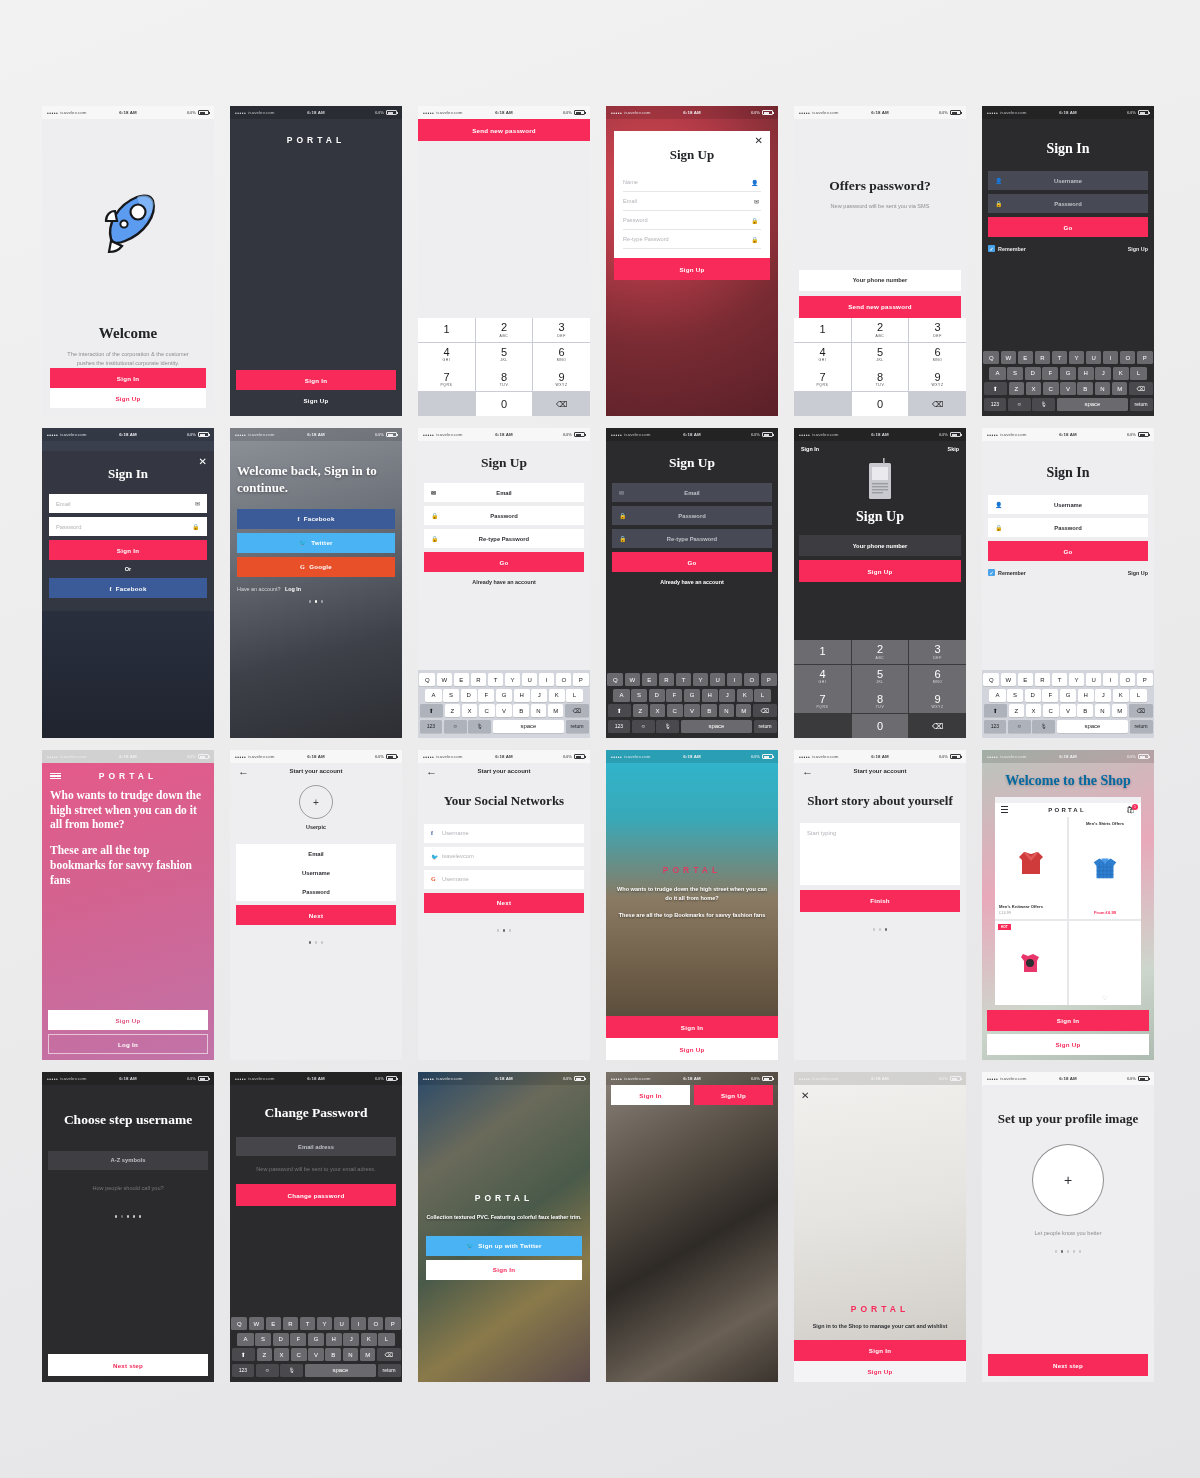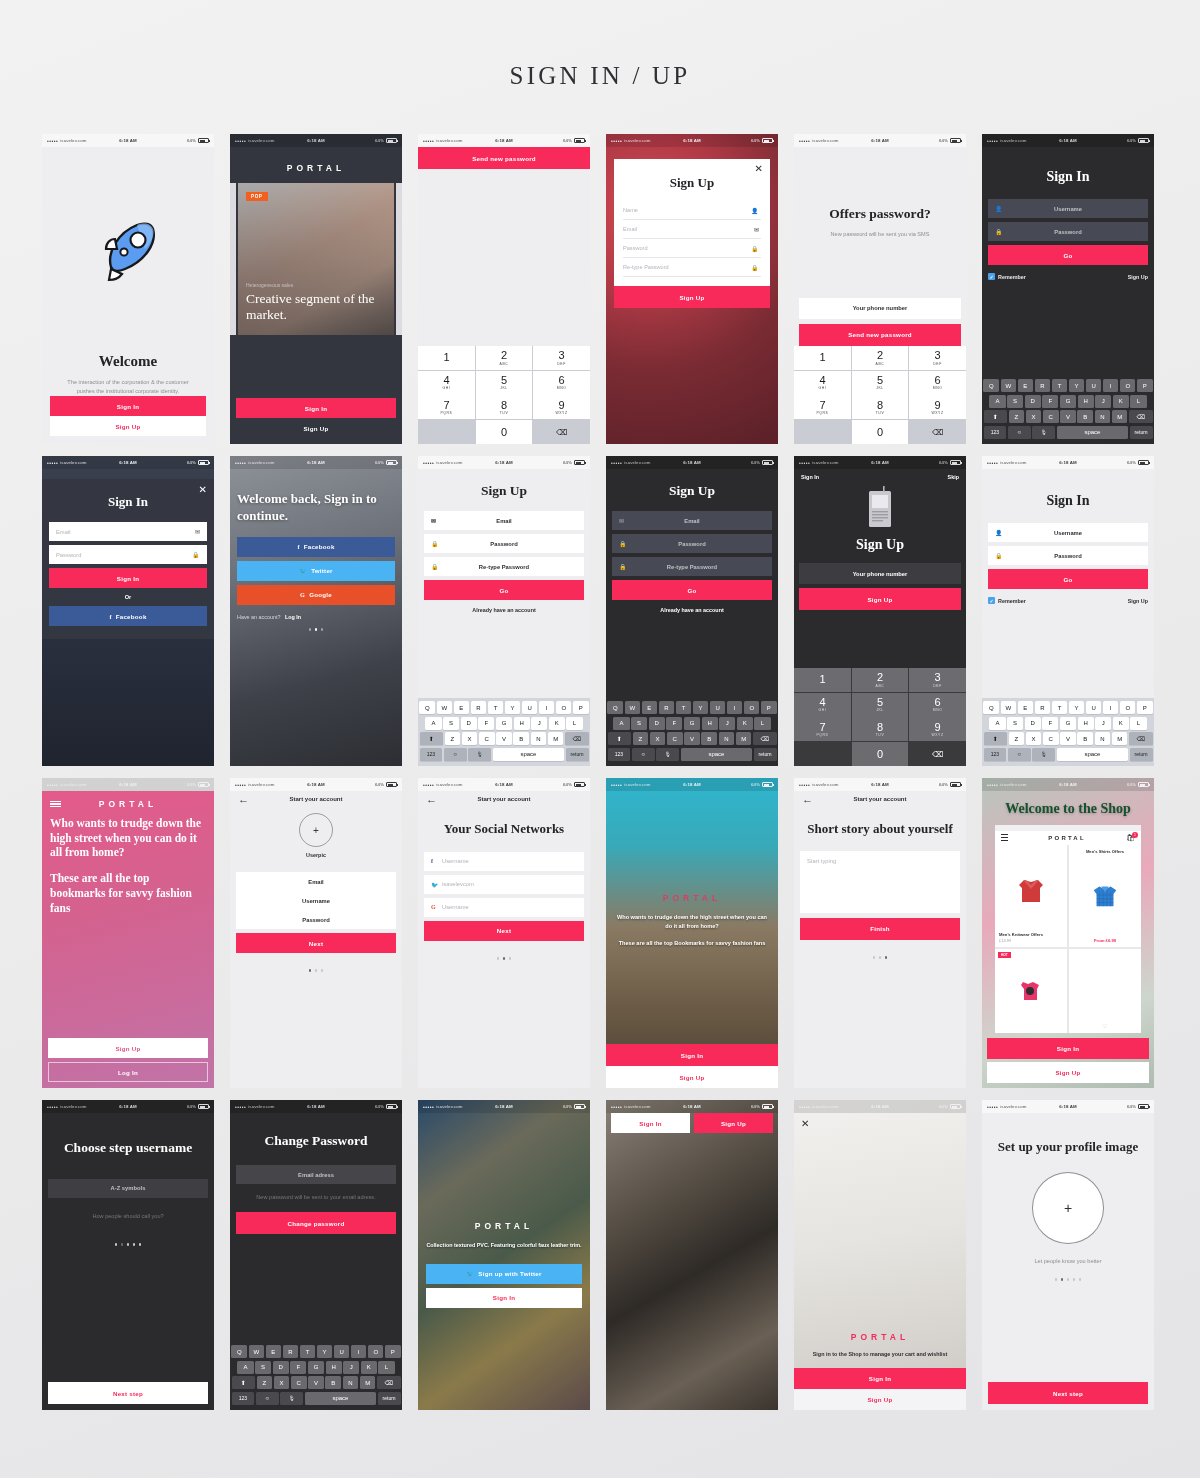--- a/index.html
+++ b/index.html
@@ -124,21 +124,20 @@
   .topbar .ttl { position: absolute; left: 0; right: 0; text-align: center; }
   .arrow-l { font-size: 11px; font-weight: 300; line-height: 1; }
   .circle-add { width: 34px; height: 34px; border-radius: 50%; border: 1px solid #23242866; display: flex; align-items: center; justify-content: center; font-size: 10px; color: #3a3a3e; font-weight: 300; }
   .burger { display: flex; flex-direction: column; gap: 1.6px; }
   .burger i { display: block; width: 11px; height: 1.2px; background: #fff; }
 </style>
 </head>
 <body>
 
 <div class="page-head">
-  <div class="page-title">SIGN IN / UP</div>
 </div>
 
 <div class="grid" id="grid">
     <div class="screen ">
 
     <div class="sbar">
     <span class="dots">•••••</span>
     <span class="carrier">isavelev.com</span>
     <span class="time">6:18 AM</span>
     <span class="right">
@@ -171,32 +170,20 @@
     <span class="dots">•••••</span>
     <span class="carrier">isavelev.com</span>
     <span class="time">6:18 AM</span>
     <span class="right">
           <span>64%</span>
     <span class="batt"></span>
         </span>
       </div>
       <div class="body">
   <div style="text-align:center;padding:10px 0 8px"><span class="wordmark">PORTAL</span></div>
-  <div style="position:relative;height:152px;margin:0 -6px">
-    <div style="position:absolute;inset:0 14px;background:linear-gradient(150deg,#b8b8b8 0%,#c9a896 45%,#d8b5a0 70%,#8a7a70 100%)">
-      <div style="position:absolute;inset:0;background:linear-gradient(180deg,rgba(40,40,45,.1),rgba(30,30,35,.55))"></div>
-      <div style="position:absolute;left:8px;top:9px;background:#f2601f;color:#fff;font-size:4.6px;font-weight:700;padding:2px 5px;letter-spacing:.6px">POP</div>
-      <div style="position:absolute;left:8px;bottom:12px;right:10px">
-        <div style="font-size:5px;color:#d9d9dd;opacity:.75;margin-bottom:3px">Heterogeneous sales</div>
-        <div style="font-family:'Liberation Serif',serif;font-size:13.5px;line-height:1.18;color:#fff">Creative segment of the market.</div>
-      </div>
-          </div>
-    <div style="position:absolute;left:0;top:0;bottom:0;width:12px;background:#dcdce0"></div>
-    <div style="position:absolute;right:0;top:0;bottom:0;width:12px;background:#dcdce0"></div>
-  </div>
   <div style="margin-top:auto;padding:0 6px 6px">
     <div class="btn btn-pink">Sign In</div>
     <div class="btn btn-ghost">Sign Up</div>
   </div>
       </div>
     </div>
     <div class="screen ">
 
     <div class="sbar">
     <span class="dots">•••••</span>
@@ -973,21 +960,21 @@
     <div class="sbar on-photo">
     <span class="dots">•••••</span>
     <span class="carrier">isavelev.com</span>
     <span class="time">6:18 AM</span>
     <span class="right">
           <span>64%</span>
     <span class="batt"></span>
         </span>
       </div>
       <div class="body">
-  <div style="font-family:'Liberation Serif',serif;font-weight:700;font-size:14px;color:#14532d;text-align:center;padding:9px 10px 0;line-height:1.25;text-shadow:0 1px 3px rgba(0,0,0,.25)">Welcome to the Shop</div>
+  <div style="font-family:'Liberation Serif',serif;font-weight:700;font-size:14px;color:#0369a1;text-align:center;padding:9px 10px 0;line-height:1.25;text-shadow:0 1px 3px rgba(0,0,0,.25)">Welcome to the Shop</div>
   <div style="margin:7px 13px 0;background:#fff;flex:1;overflow:hidden;display:flex;flex-direction:column">
     <div style="height:6px;background:#f0f0f2"></div>
     <div style="display:flex;align-items:center;padding:3px 6px;position:relative">
       <span class="burger">
               <i style="background:#2d2e32;width:7px"></i>
               <i style="background:#2d2e32;width:7px"></i>
               <i style="background:#2d2e32;width:7px"></i>
             </span>
       <span style="flex:1;text-align:center;font-weight:700;letter-spacing:2.2px;font-size:6px;color:#2d2e32">PORTAL</span>
       <span style="position:relative;font-size:7px">🛍<span style="position:absolute;top:-2px;right:-3px;background:#f72a5a;color:#fff;font-size:3.4px;width:6px;height:6px;border-radius:50%;display:flex;align-items:center;justify-content:center">1</span></span>

